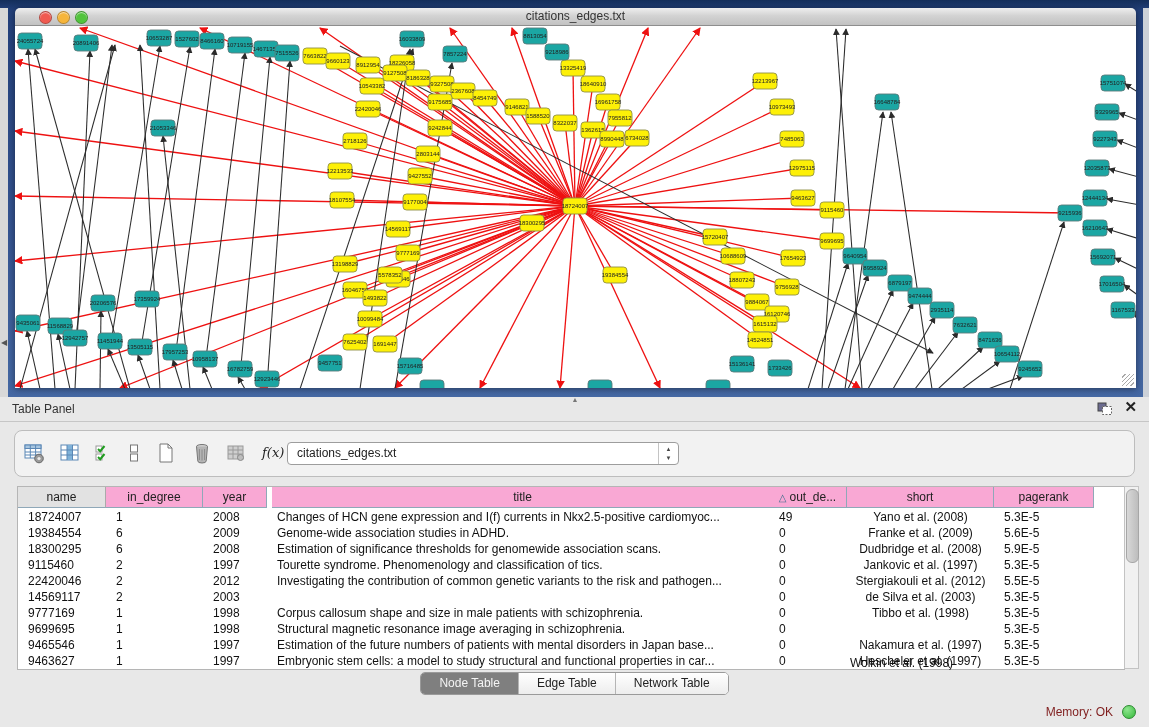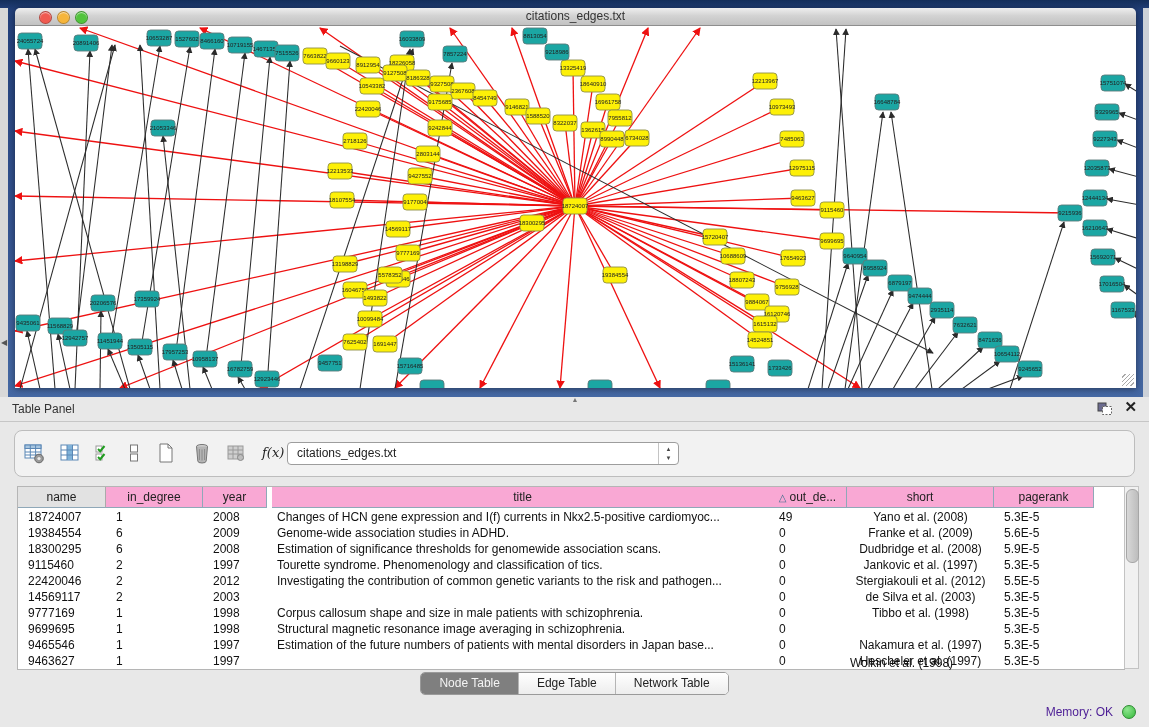--- a/index.html
+++ b/index.html
@@ -59,21 +59,21 @@
   #vthumb{position:absolute;left:1px;top:2px;width:11px;height:72px;background:linear-gradient(90deg,#d8d8d8,#bdbdbd);border:1px solid #a6a6a6;border-radius:6px;cursor:pointer;}
   
   #tabs{position:absolute;left:0;top:275px;width:100%;height:21px;text-align:center;}
   #seg{display:inline-flex;height:21px;border:1px solid #9a9a9a;border-radius:5px;overflow:hidden;background:#fff;}
   .seg-btn{height:21px;line-height:21px;padding:0 18px;font-size:12px;color:#222;cursor:pointer;
            background:linear-gradient(180deg,#fff,#ededed);border-left:1px solid #b5b5b5;}
   .seg-btn:first-child{border-left:none;}
   .seg-btn.active{background:#7f7f7f;color:#f4f4f4;}
   
   #statusbar{position:absolute;left:0;bottom:0;width:100%;height:30px;}
-  #memory-label{position:absolute;right:36px;top:0;height:30px;line-height:30px;font-size:12px;color:#4c1d95;}
+  #memory-label{position:absolute;right:36px;top:0;height:30px;line-height:30px;font-size:12px;color:#7f1d1d;}
   #memory-dot{position:absolute;right:13px;top:8px;width:14px;height:14px;border-radius:50%;
               background:radial-gradient(circle at 35% 30%,#7fe07f,#35b93a);border:1px solid #2c8a30;box-sizing:border-box;cursor:pointer;}
 </style>
 </head>
 <body>
 
 <div id="root">
 
   <div id="desktop">
     <div id="net-window">
@@ -815,20 +815,21 @@
             <div class="td" style="left: 185px; width: 64px;">1997</div>
             <div class="td" style="left: 249px; width: 502px;">Estimation of the future numbers of patients with mental disorders in Japan base...</div>
             <div class="td" style="left: 751px; width: 78px;">0</div>
             <div class="td center" style="left: 829px; width: 147px;">Nakamura et al. (1997)</div>
             <div class="td" style="left: 976px; width: 100px;">5.3E-5</div>
           </div>
           <div class="tr">
             <div class="td" style="left: 0px; width: 88px;">9463627</div>
             <div class="td" style="left: 88px; width: 97px;">1</div>
             <div class="td" style="left: 185px; width: 64px;">1997</div>
+            <div class="td" style="left: 249px; width: 502px;">Embryonic stem cells: a model to study structural and functional properties in car...</div>
             <div class="td" style="left: 751px; width: 78px;">0</div>
             <div class="td center" style="left: 829px; width: 147px;">Hescheler et al. (1997)</div>
             <div class="td" style="left: 976px; width: 100px;">5.3E-5</div>
           </div>
         </div>
     </div>
     <div id="vscroll">
       <div id="vthumb"></div>
     </div>
 

